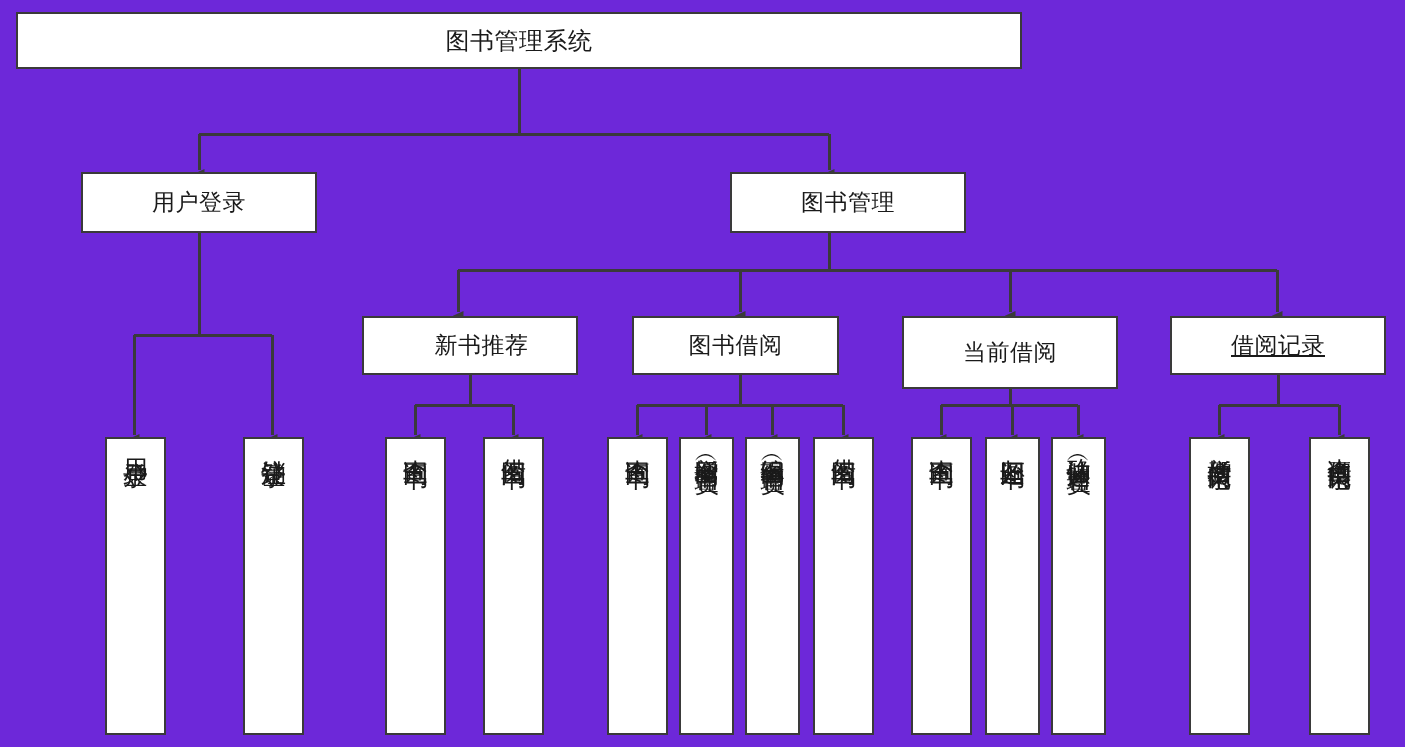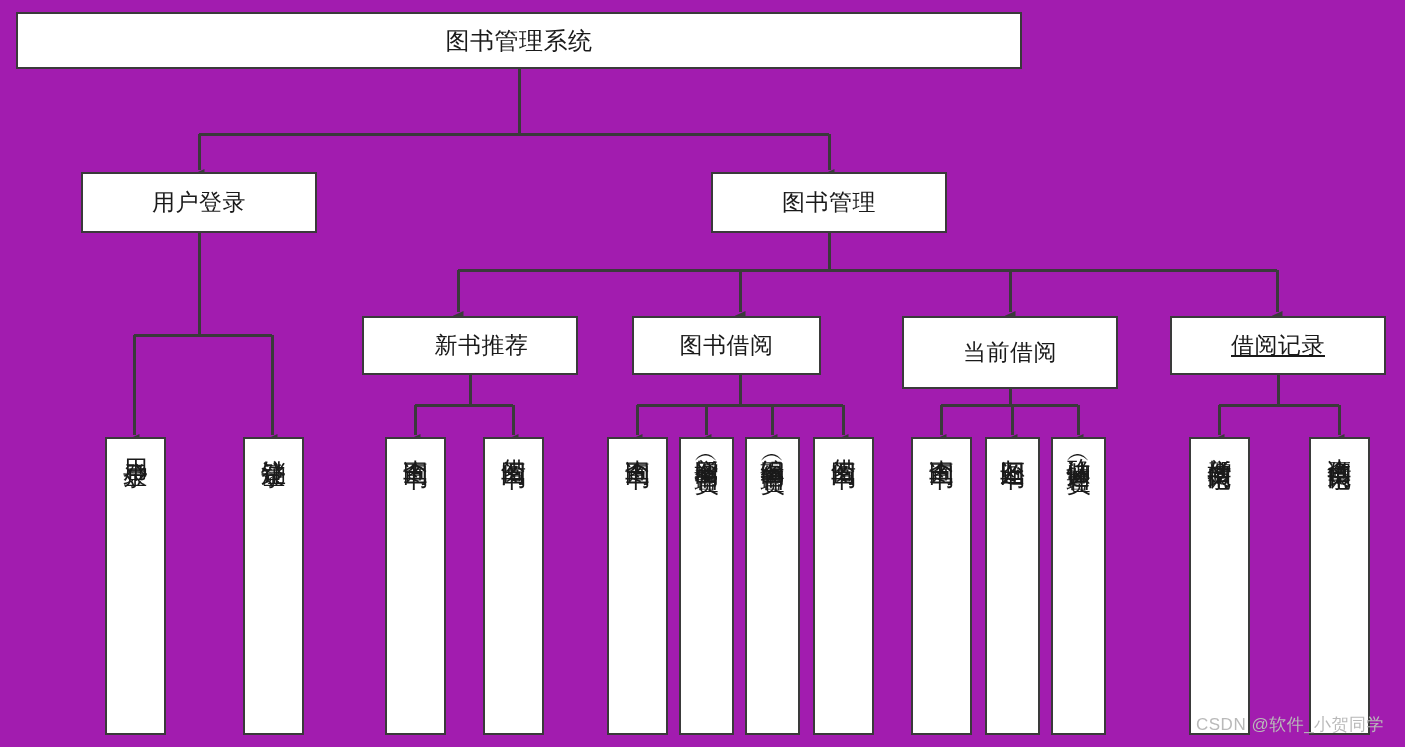--- a/index.html
+++ b/index.html
@@ -7,21 +7,21 @@
     padding: 0;
     background: #ffffff;
   }
   body {
     font-family: "Liberation Sans", "DejaVu Sans", sans-serif;
   }
   #canvas {
     position: relative;
     width: 1405px;
     height: 747px;
-    background: #a21caf;
+    background: #6d28d9;
     overflow: hidden;
   }
   svg.edges {
     position: absolute;
     left: 0;
     top: 0;
     width: 1405px;
     height: 747px;
     pointer-events: none;
   }
@@ -122,27 +122,27 @@
       </g>
   </svg>
 
   <div id="nodes">
       <div class="node horiz root" style="left: 16px; top: 12px; width: 1006px; height: 57px;">
         <span class="label">图书管理系统</span>
       </div>
       <div class="node horiz" style="left: 81px; top: 172px; width: 236px; height: 61px;">
         <span class="label">用户登录</span>
       </div>
-      <div class="node horiz" style="left: 711px; top: 172px; width: 236px; height: 61px;">
+      <div class="node horiz" style="left: 730px; top: 172px; width: 236px; height: 61px;">
         <span class="label">图书管理</span>
       </div>
       <div class="node horiz" style="left: 362px; top: 316px; width: 216px; height: 59px; padding-left: 23px;">
         <span class="label">新书推荐</span>
       </div>
-      <div class="node horiz" style="left: 632px; top: 316px; width: 189px; height: 59px;">
+      <div class="node horiz" style="left: 632px; top: 316px; width: 207px; height: 59px;">
         <span class="label">图书借阅</span>
       </div>
       <div class="node horiz" style="left: 902px; top: 316px; width: 216px; height: 73px;">
         <span class="label">当前借阅</span>
       </div>
       <div class="node horiz" style="left: 1170px; top: 316px; width: 216px; height: 59px; text-decoration: underline;">
         <span class="label">借阅记录</span>
       </div>
       <div class="node vert" style="left: 105px; top: 437px; width: 61px; height: 298px;">
         <span class="label">用户登录</span>
@@ -178,15 +178,14 @@
         <span class="label">确认归还（管理员）</span>
       </div>
       <div class="node vert tall" style="left: 1189px; top: 437px; width: 61px; height: 298px;">
         <span class="label">新增借阅记录</span>
       </div>
       <div class="node vert tall" style="left: 1309px; top: 437px; width: 61px; height: 298px;">
         <span class="label">查询借阅记录</span>
       </div>
     </div>
 
-  <div class="watermark" style="left:1196px; top:713px;">CSDN @软件_小贺同学</div>
 
 </div>
 
 </body></html>

